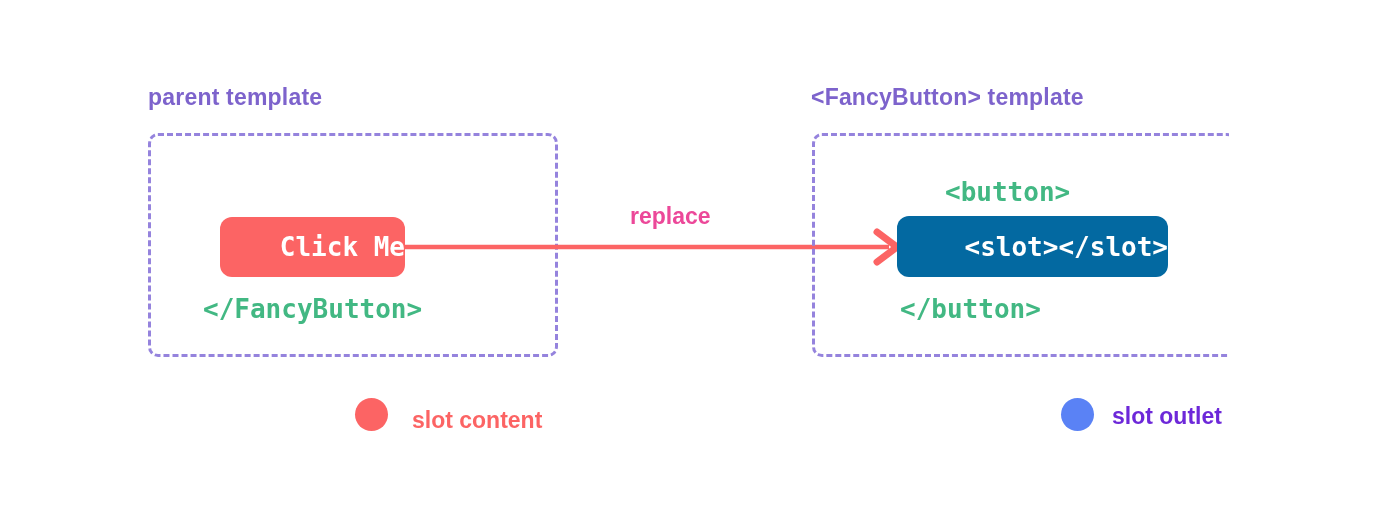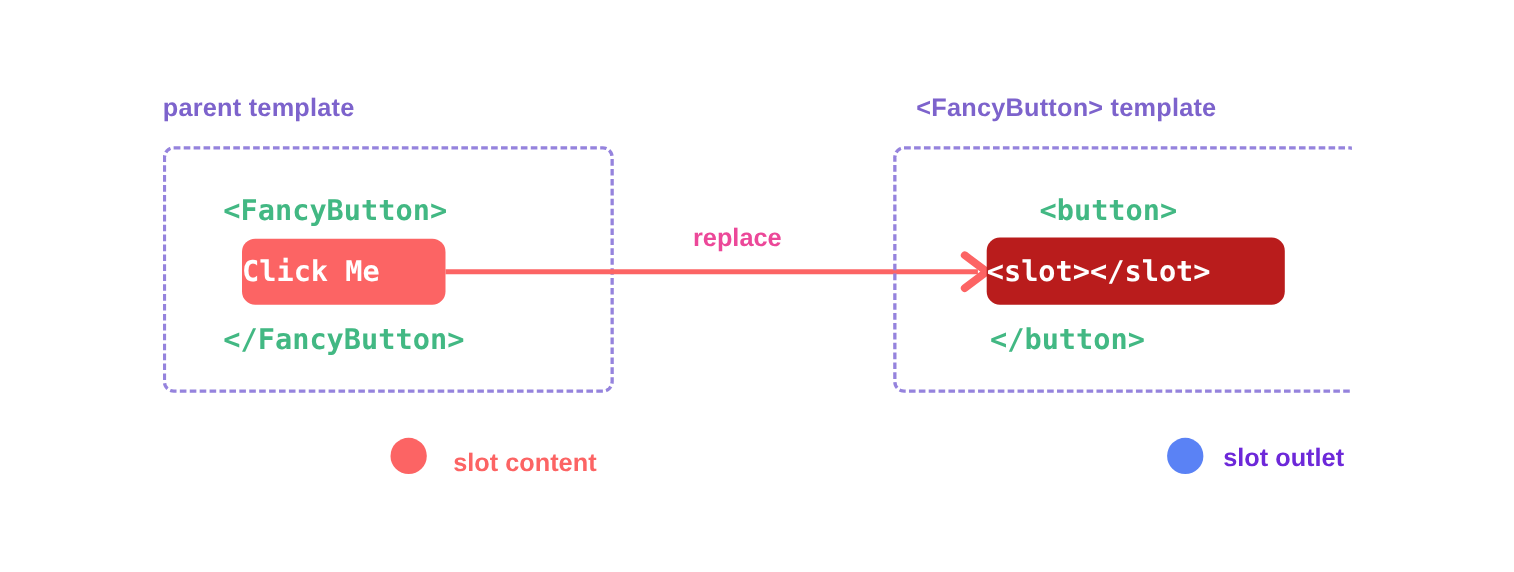--- a/index.html
+++ b/index.html
@@ -36,30 +36,30 @@
     font-weight: 700;
     font-size: 26px;
     color: #42b883;
     white-space: nowrap;
   }
 
   .chip {
     position: absolute;
     display: flex;
     align-items: center;
-    justify-content: flex-start;
+    justify-content: flex-end;
     border-radius: 12px;
     font-family: "DejaVu Sans Mono", "Liberation Mono", monospace;
     font-weight: 700;
     font-size: 26px;
     color: #ffffff;
     white-space: nowrap;
   }
   .chip-red  { background: #fc6464; }
-  .chip-blue { background: #b91c1c; }
+  .chip-blue { background: #0369a1; }
 
   .arrow-label {
     position: absolute;
     font-size: 23px;
     font-weight: 700;
     color: #ec4899;
     white-space: nowrap;
   }
 
   .arrow-svg { position: absolute; overflow: visible; }
@@ -84,36 +84,35 @@
 </style>
 </head>
 <body>
 
 <div class="canvas">
 
   <div class="box-title" style="left:148px; top:84px;">parent template</div>
 
   <div class="dashed-box" style="left:148px; top:133px; width:410px; height:224px;"></div>
 
-  <div class="code-line" style="left:203px; top:177px;">&lt;FancyButton&gt;</div>
 
   <div class="chip chip-red" style="left:220px; top:217px; width:185px; height:60px;">
     <span>Click Me</span>
   </div>
 
   <div class="code-line" style="left:203px; top:294px;">&lt;/FancyButton&gt;</div>
 
   <div class="arrow-label" style="left:630px; top:203px;">replace</div>
 
   <svg class="arrow-svg" style="left:400px; top:225px;" width="510" height="44" viewBox="0 0 510 44">
     <line x1="5" y1="22" x2="489" y2="22" stroke="#fc6464" stroke-width="4.5"></line>
     <polyline points="477,7 497,22 477,37" fill="none" stroke="#fc6464" stroke-width="7" stroke-linecap="round" stroke-linejoin="round"></polyline>
   </svg>
 
-  <div class="box-title" style="left:833px; top:84px;">&lt;FancyButton&gt; template</div>
+  <div class="box-title" style="left:811px; top:84px;">&lt;FancyButton&gt; template</div>
 
   <div class="dashed-box" style="left:812px; top:133px; width:425px; height:224px;"></div>
 
   <div class="code-line" style="left:900px; top:177px;margin-left:45px;">&lt;button&gt;</div>
 
   <div class="chip chip-blue" style="left:897px; top:216px; width:271px; height:61px;">
     <span>&lt;slot&gt;&lt;/slot&gt;</span>
   </div>
 
   <div class="code-line" style="left:900px; top:294px;">&lt;/button&gt;</div>

